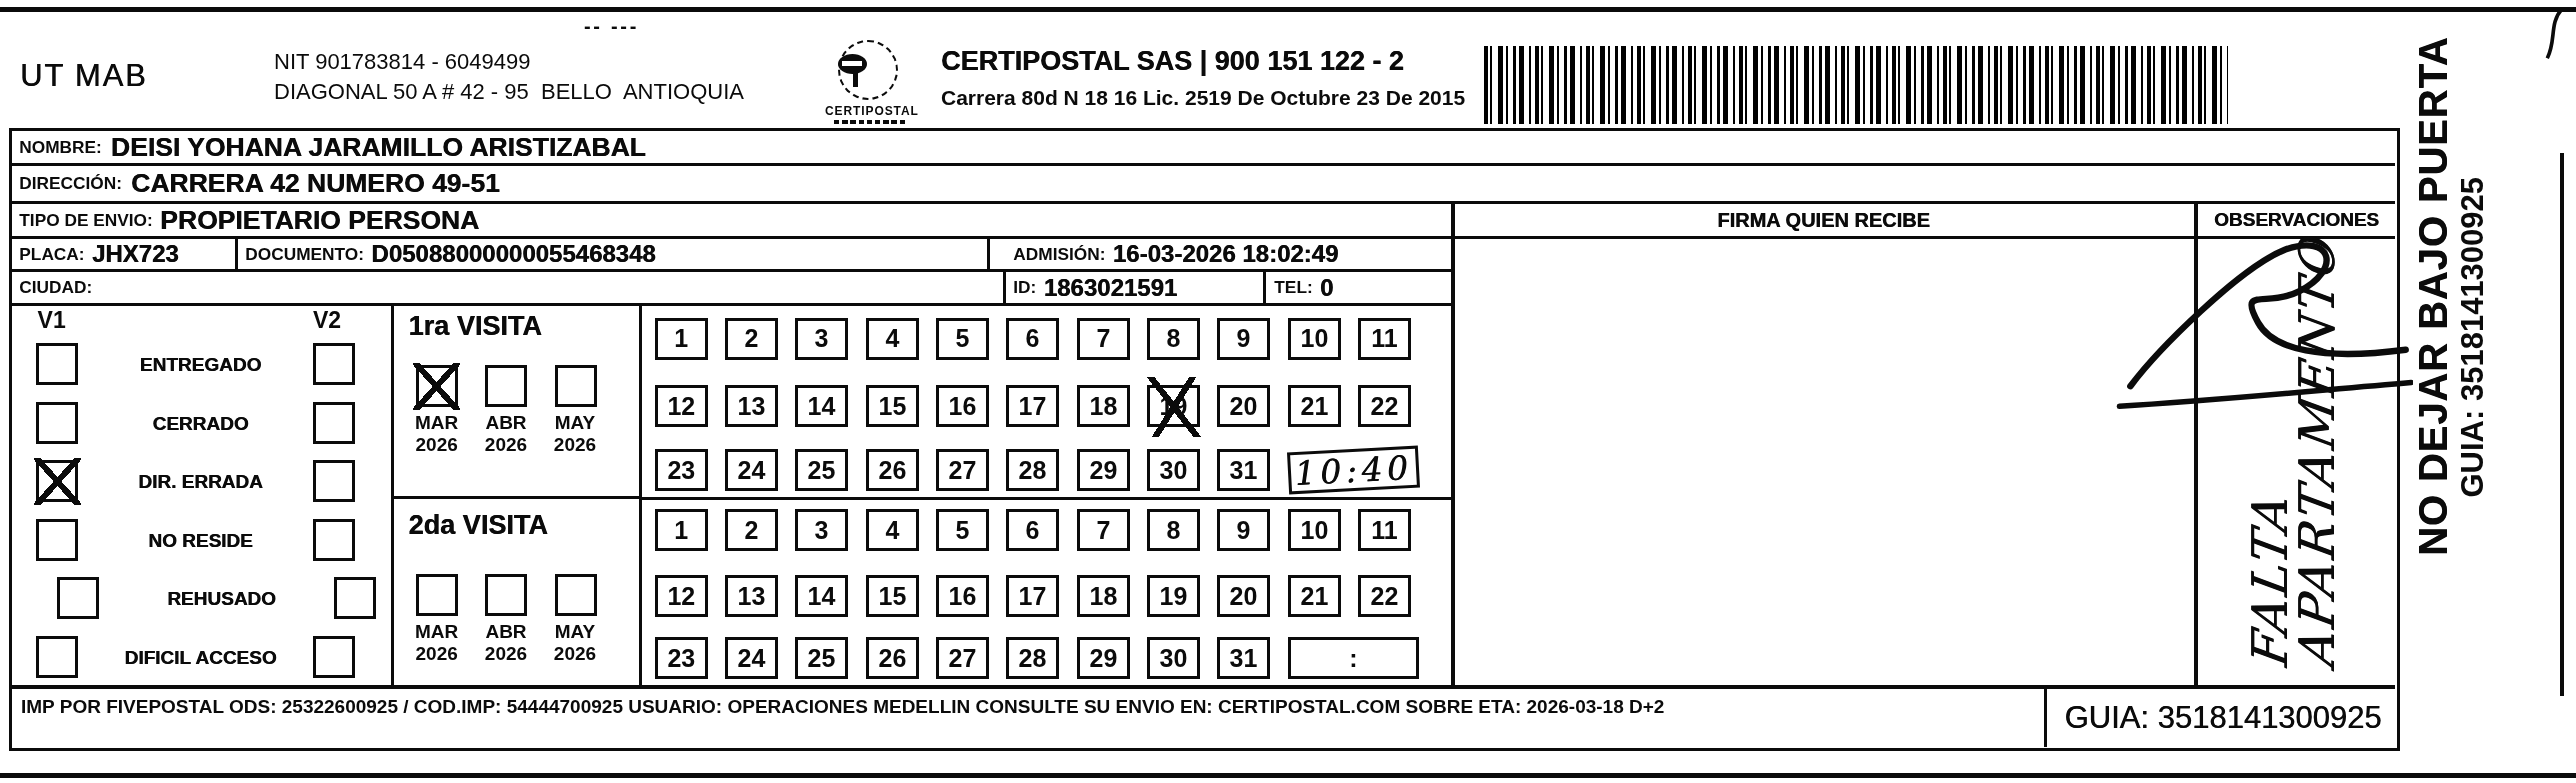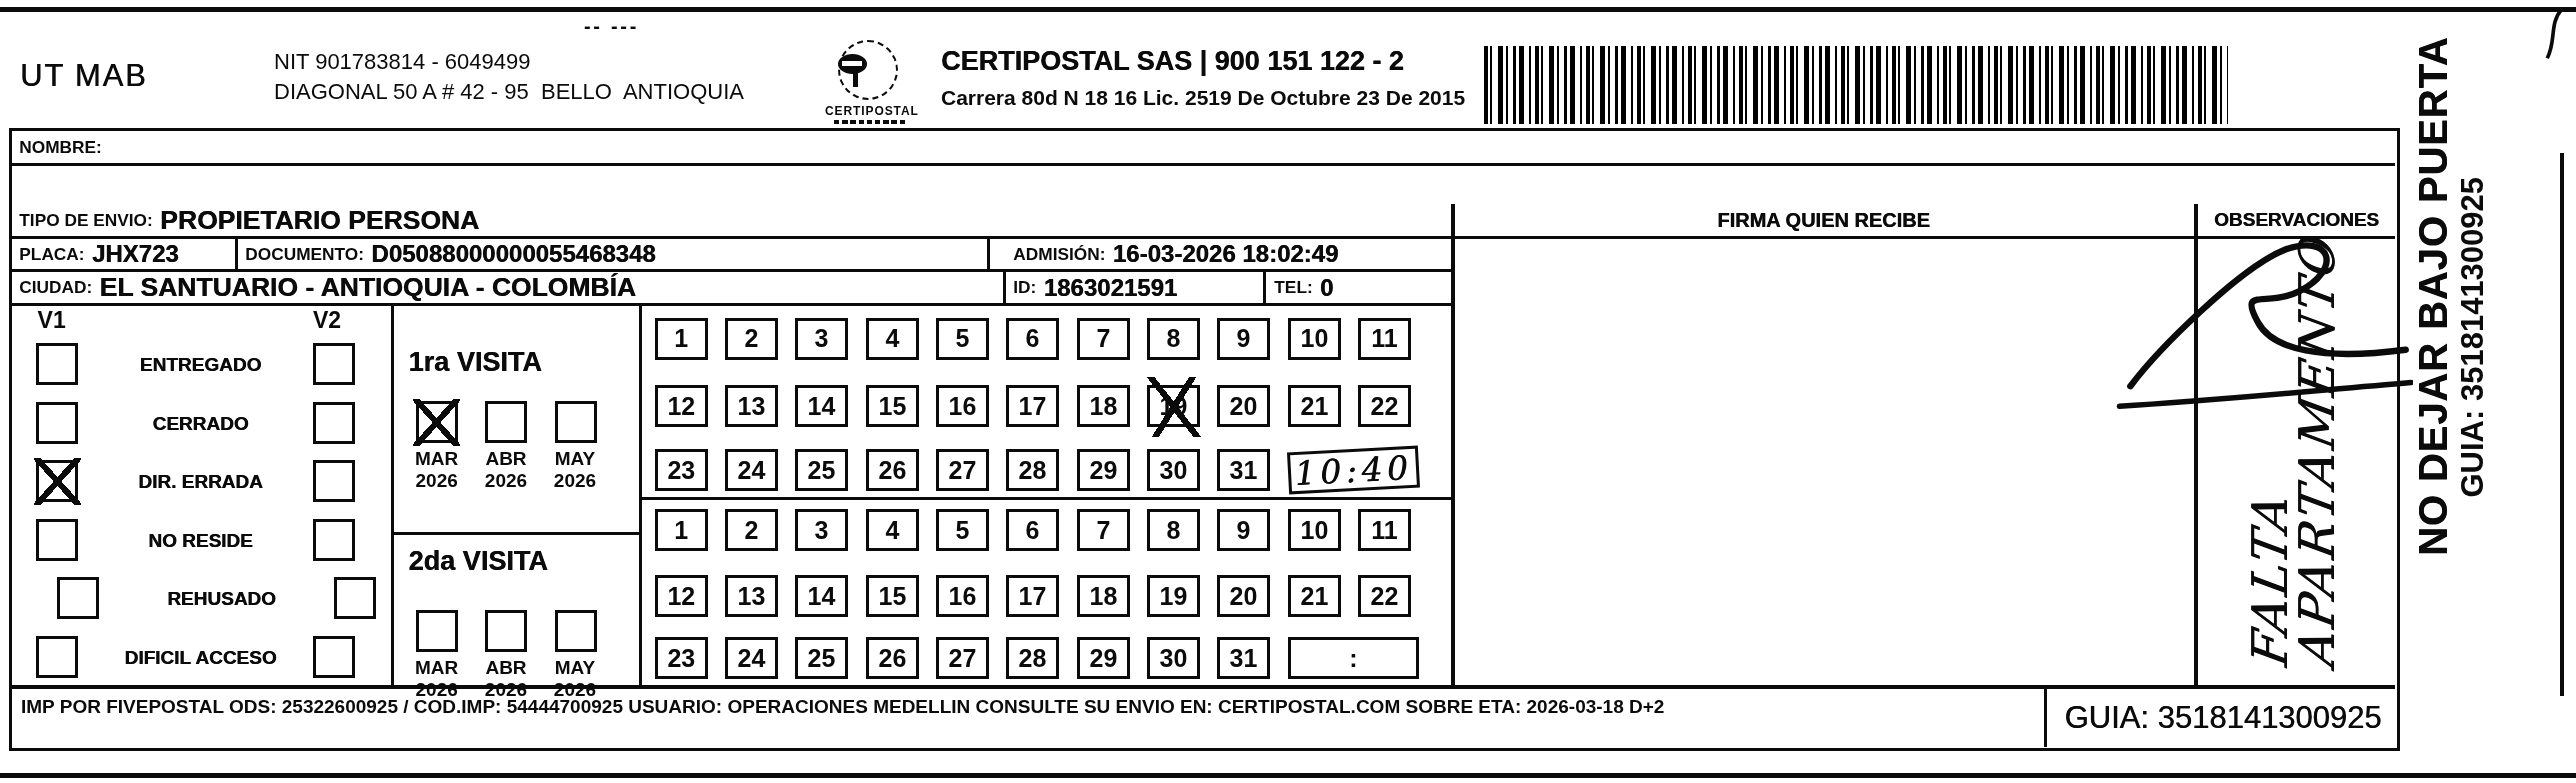--- a/index.html
+++ b/index.html
@@ -66,21 +66,21 @@
   .cb { position: absolute; width: 42px; height: 42px; border: 3.7px solid #0b0b0b; background: #fff; }
   .cb.checked::before { content: ""; position: absolute; inset: -5.5px;
     background:
       linear-gradient(48deg, transparent 45.5%, #0b0b0b 45.5% 54.5%, transparent 54.5%),
       linear-gradient(-48deg, transparent 45.5%, #0b0b0b 45.5% 54.5%, transparent 54.5%); }
   .status-label { position: absolute; left: 79px; top: 11px; width: 219px; text-align: center;
     font-size: 19px; font-weight: bold; }
 
   
   .visits-box { position: absolute; left: 382px; top: 174px; width: 248px; height: 380px; border-right: 3.7px solid #0b0b0b; }
-  .visit { position: absolute; left: 0; width: 100%; margin-top: 36px; }
+  .visit { position: absolute; left: 0; width: 100%; }
   .visit-title { position: absolute; left: 14.6px; font-size: 27px; font-weight: bold; }
   .months { position: absolute; left: 9px; width: 100%; }
   .months .cb { width: 42px; height: 42px; }
   .mlabel { position: absolute; width: 60px; text-align: center; font-size: 19px; font-weight: bold; }
 
   
   .grids-box { position: absolute; left: 630px; top: 174px; width: 809px; height: 380px; }
   .grid { position: absolute; left: 0; width: 100%; }
   .day { position: absolute; width: 53px; height: 42px; border: 3.7px solid #0b0b0b;
     display: flex; align-items: center; justify-content: center;
@@ -133,22 +133,27 @@
 </div>
 
 <div class="abs company-line scan">CERTIPOSTAL SAS | 900 151 122 - 2</div>
 <div class="abs company-address">Carrera 80d N 18 16  Lic. 2519 De Octubre 23 De 2015</div>
 <div class="abs barcode"></div>
 
 <div class="abs form">
 
   <div class="band rowflex" style="top:0;height:35px">
     <span class="label-sm">NOMBRE:</span>
-  </div>
-
+    <span class="val-lg scan">DEISI YOHANA JARAMILLO ARISTIZABAL</span>
+  </div>
+
+  <div class="band rowflex" style="top:35px;height:38px">
+    <span class="label-sm">DIRECCIÓN:</span>
+    <span class="val-lg scan">CARRERA 42 NUMERO 49-51</span>
+  </div>
 
   <div class="band" style="top:73px;height:35px">
     <div class="cell" style="left:0;width:1439px">
       <span class="label-sm">TIPO DE ENVIO:</span>
       <span class="val-lg scan">PROPIETARIO PERSONA</span>
     </div>
     <div class="firma-header scan">FIRMA QUIEN RECIBE</div>
     <div class="obs-header scan">OBSERVACIONES</div>
   </div>
 
@@ -163,21 +168,20 @@
     </div>
     <div class="cell" style="left:994px;width:445px">
       <span class="label-sm">ADMISIÓN:</span>
       <span class="val-md scan">16-03-2026 18:02:49</span>
     </div>
   </div>
 
   <div class="band" style="top:141px;height:34px;width:1439px">
     <div class="cell brd-r" style="left:0;width:994px">
       <span class="label-sm">CIUDAD:</span>
-      <span class="val-lg scan">EL SANTUARIO - ANTIOQUIA - COLOMBÍA</span>
     </div>
     <div class="cell brd-r" style="left:994px;width:260px">
       <span class="label-sm">ID:</span>
       <span class="val-md scan">1863021591</span>
     </div>
     <div class="cell" style="left:1255px;width:184px">
       <span class="label-sm">TEL:</span>
       <span class="val-md scan">0</span>
     </div>
   </div>

